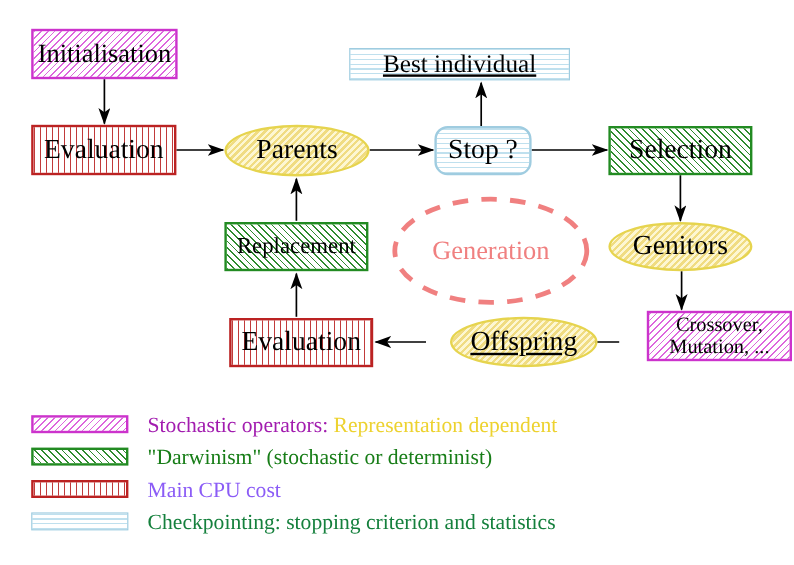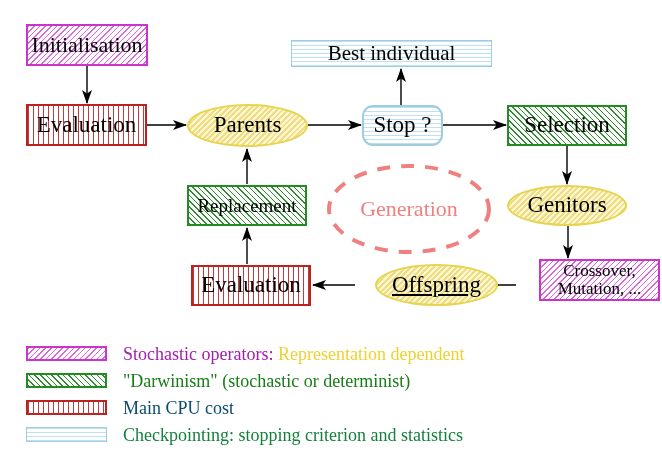--- a/index.html
+++ b/index.html
@@ -72,21 +72,21 @@
   </div>
 
   <div class="node stripe-red" style="left:26px; top:104px; width:121px; height:42px; font-size:23px;">
     <span>Evaluation</span>
   </div>
 
   <div class="node hatch-yellow" style="left:187px; top:104px; width:121px; height:43px; font-size:23px;">
     <span>Parents</span>
   </div>
 
-  <div class="node stripe-cyan" style="left:291px; top:40px; width:201px; height:27px; font-size:21px;">
+  <div class="node stripe-cyan" style="left:291px; top:40px; width:184px; height:27px; font-size:21px;text-decoration:underline;">
     <span>Best individual</span>
   </div>
 
   <div class="node stripe-cyan rounded" style="left:362px; top:105px; width:81px; height:41px; font-size:23px;">
     <span>Stop ?</span>
   </div>
 
   <div class="node hatch-green" style="left:507px; top:105px; width:120px; height:41px; font-size:23px;">
     <span>Selection</span>
   </div>
@@ -117,18 +117,18 @@
   <div class="legend-swatch hatch-magenta" style="top:346px;"></div>
   <div class="legend-text" style="top:344px;">
     <span style="color:#a21caf;">Stochastic operators:</span>
     <span style="color:#edd22f;">Representation dependent</span>
   </div>
 
   <div class="legend-swatch hatch-green" style="top:373px;"></div>
   <div class="legend-text" style="top:371px; color:#177d17;">"Darwinism" (stochastic or determinist)</div>
 
   <div class="legend-swatch stripe-red" style="top:400px;"></div>
-  <div class="legend-text" style="top:398px; color:#0c4a6e;">Main CPU cost</div>
+  <div class="legend-text" style="top:398px; color:#8b5cf6;">Main CPU cost</div>
 
   <div class="legend-swatch stripe-cyan" style="top:427px;"></div>
   <div class="legend-text" style="top:425px; color:#15803d;">Checkpointing: stopping criterion and statistics</div>
 
 </div>
 
 </body></html>

